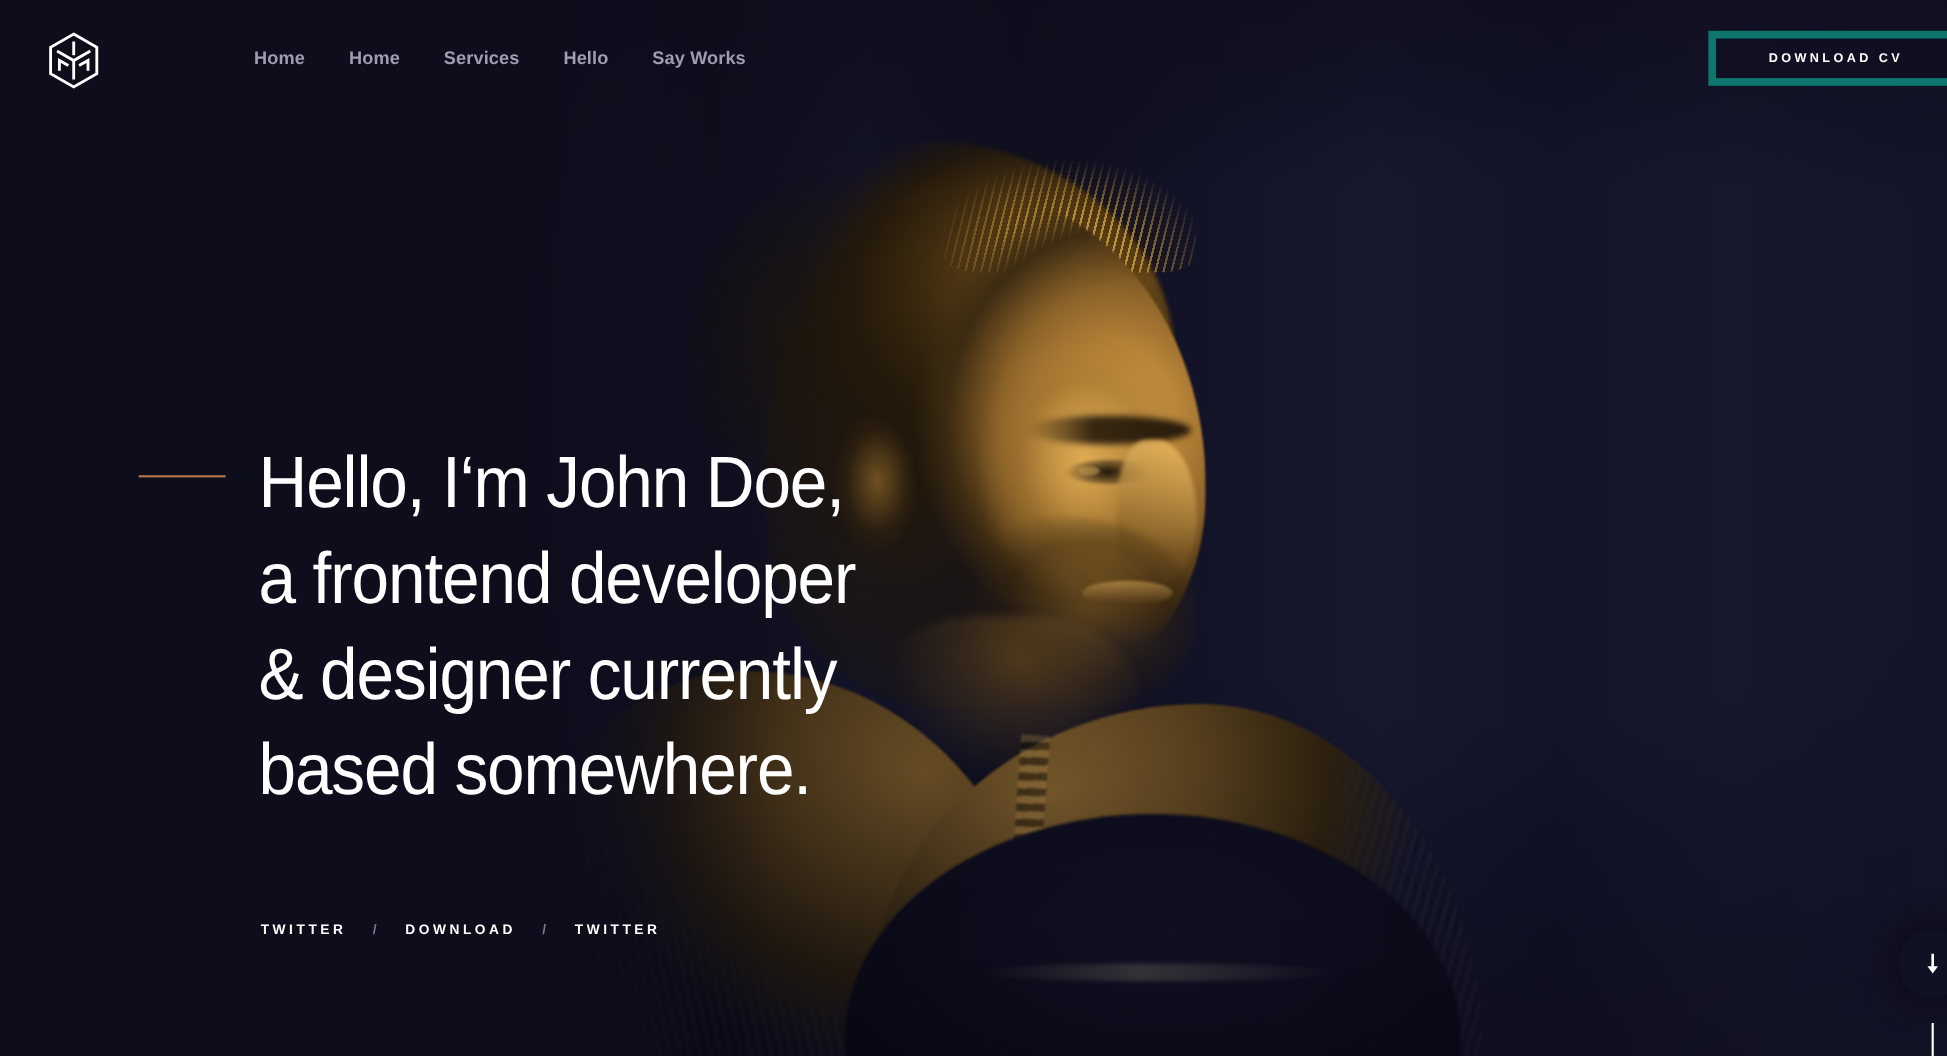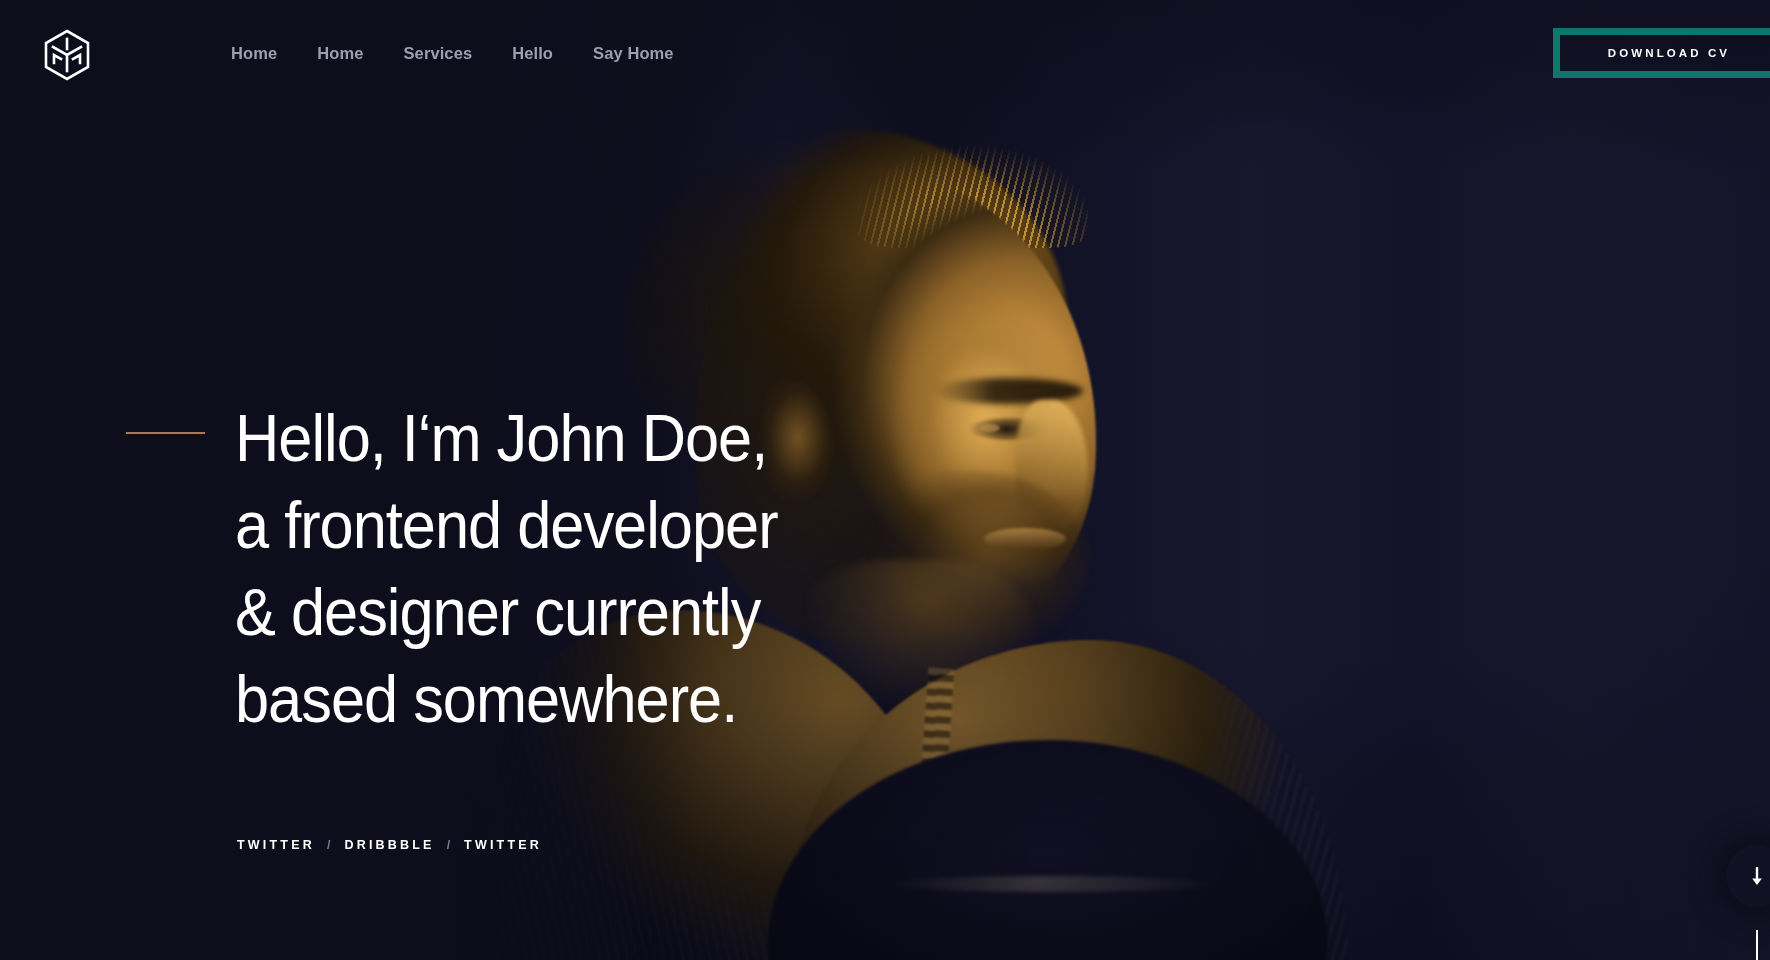--- a/index.html
+++ b/index.html
@@ -256,20 +256,21 @@
     transform-origin:left top;
     pointer-events:auto;
   }
   .headline .ln { display:block; white-space:nowrap; }
 
   .socials {
     position:absolute;
     left:205px; top:838px;
     display:flex; align-items:center;
     pointer-events:auto;
+    gap:12px;
   }
   .social-link {
     color:#ffffff;
     font-size:12.5px;
     font-weight:700;
     letter-spacing:3.2px;
     cursor:pointer;
     white-space:nowrap;
   }
   .social-sep {
@@ -343,41 +344,41 @@
           <polyline points="37,34 37,26 30,30"></polyline>
         </g>
       </svg>
     </div>
 
     <nav class="nav">
       <span class="nav-item">Home</span>
       <span class="nav-item">Home</span>
       <span class="nav-item">Services</span>
       <span class="nav-item">Hello</span>
-      <span class="nav-item">Say Home</span>
+      <span class="nav-item">Say Works</span>
     </nav>
 
     <div class="cv-btn">DOWNLOAD CV</div>
   </div>
 
   <div class="hero">
 
     <div class="accent-line"></div>
 
     <h1 class="headline">
       <span class="ln">Hello, I‘m John Doe,</span>
       <span class="ln">a frontend developer</span>
       <span class="ln">&amp; designer currently</span>
       <span class="ln">based somewhere.</span>
     </h1>
 
     <div class="socials">
       <span class="social-link">TWITTER</span>
       <span class="social-sep">/</span>
-      <span class="social-link">DRIBBBLE</span>
+      <span class="social-link">DOWNLOAD</span>
       <span class="social-sep">/</span>
       <span class="social-link">TWITTER</span>
     </div>
   </div>
 
   <div class="scroll-btn">
     <svg width="14" height="20" viewBox="0 0 14 20" aria-hidden="true">
       <line x1="7" y1="1" x2="7" y2="15" stroke="#ffffff" stroke-width="2.4"></line>
       <polygon points="7,19 2.2,12.4 11.8,12.4" fill="#ffffff"></polygon>
     </svg>

